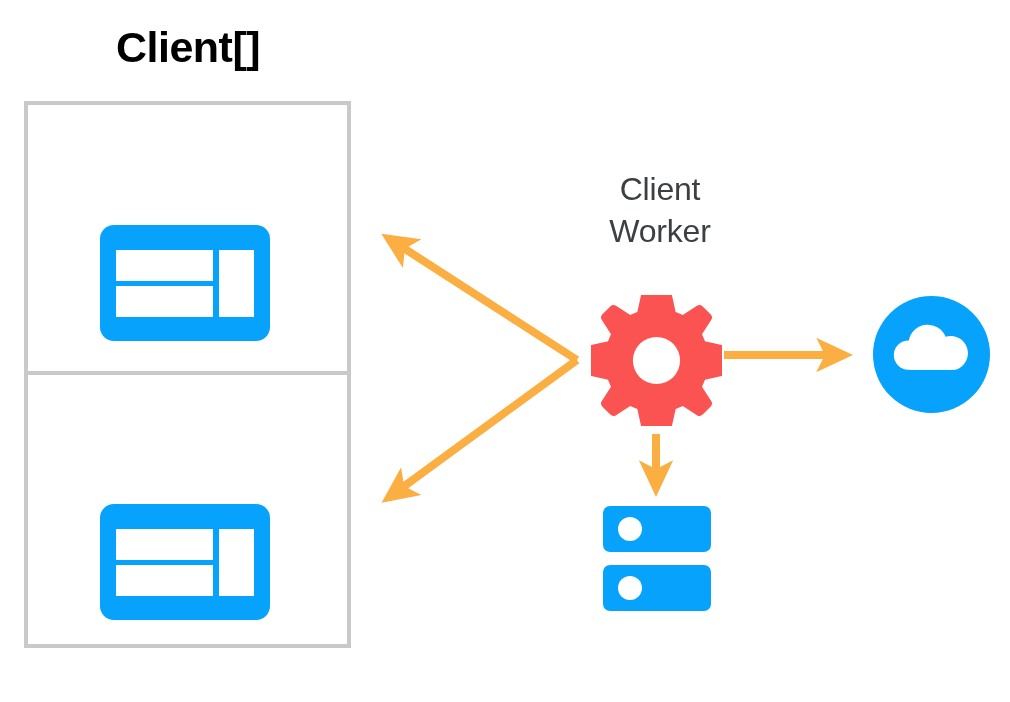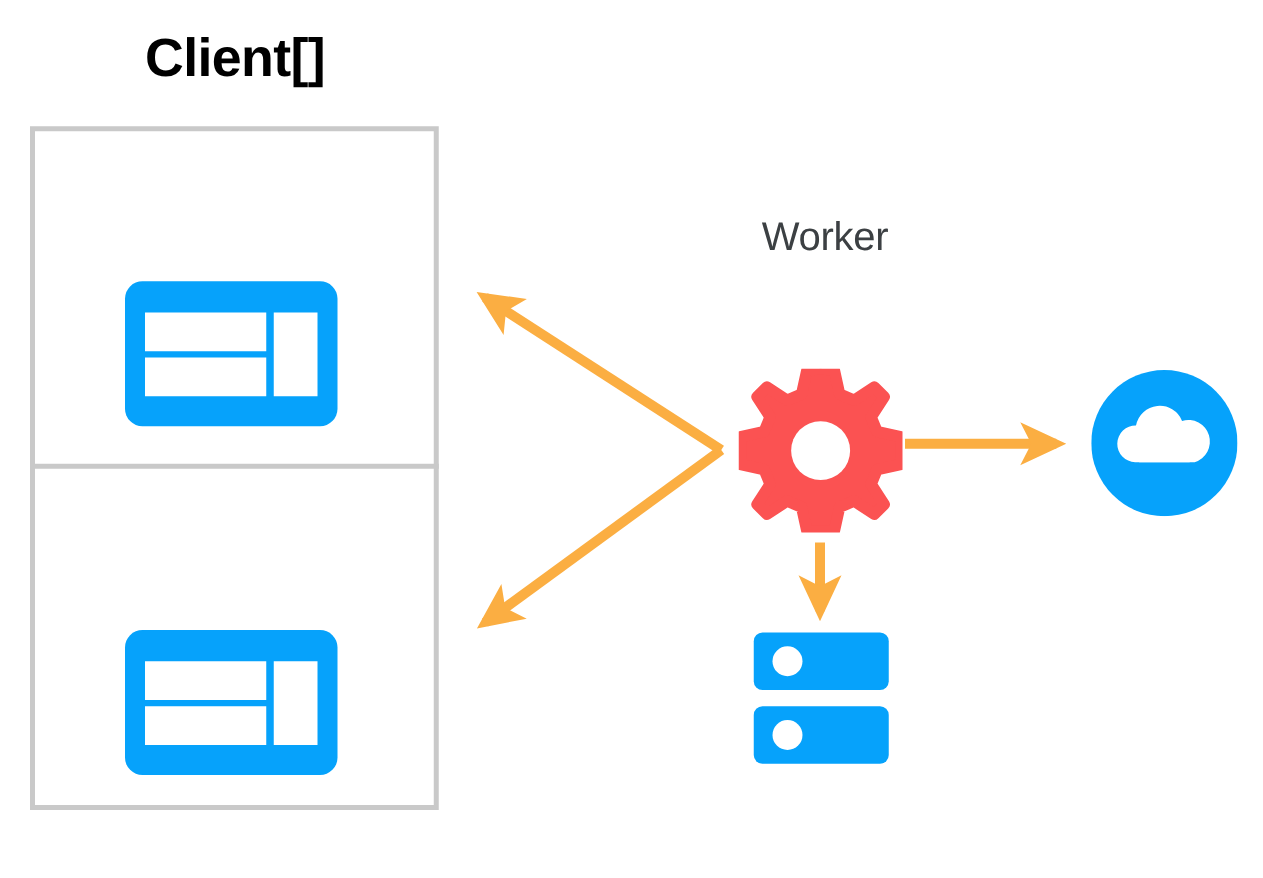--- a/index.html
+++ b/index.html
@@ -184,20 +184,21 @@
     <div class="pane right-tall"></div>
   </div>
 
   <div class="browser-icon c1">
     <div class="pane left-top"></div>
     <div class="pane left-bottom"></div>
     <div class="pane right-tall"></div>
   </div>
 
   <div class="sw-label">
+    <div>Client</div>
     <div>Worker</div>
   </div>
 
   <div class="gear-icon">
     <svg viewBox="0 0 100 100" width="131" height="131" aria-hidden="true">
       <path d="M50 0
                L58.4 1.0 L61.6 15.5
                L70.5 19.2 L82.8 11.2
                L88.8 17.2 L80.8 29.5
                L84.5 38.4 L99 41.6

